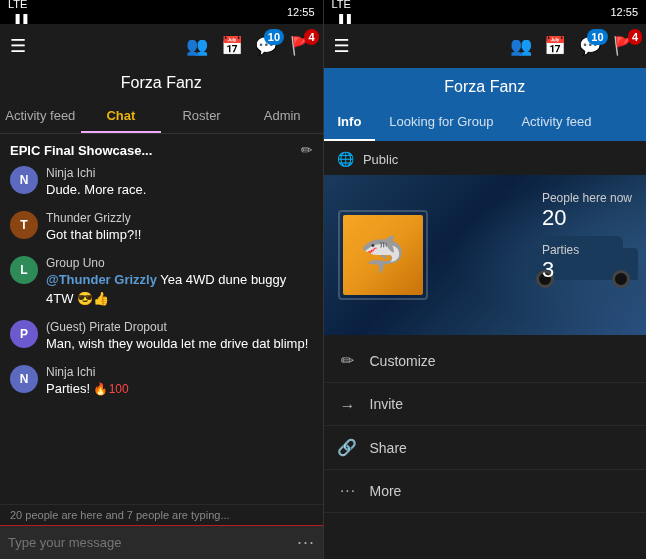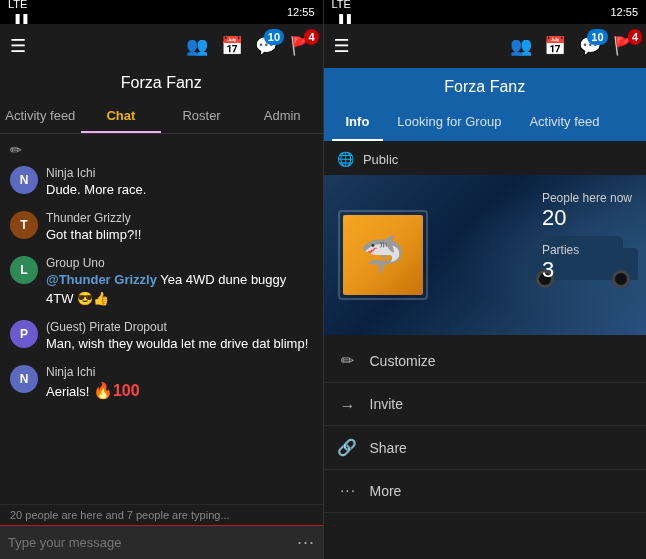--- a/index.html
+++ b/index.html
@@ -105,21 +105,21 @@
     .tab.active {
       color: #eab308;
       border-bottom: 2px solid #f0abfc;
       font-weight: 600;
     }
 
     
     .tabs-right {
       display: flex;
       background: #1461a8;
-      padding: 0 8px;
+      padding: 0 0;
     }
     .tab-right {
       padding: 10px 14px;
       color: rgba(255,255,255,0.8);
       font-size: 13px;
       cursor: pointer;
       white-space: nowrap;
     }
     .tab-right.active {
       color: #fff;
@@ -175,21 +175,21 @@
       font-size: 12px;
       margin-bottom: 1px;
     }
     .msg-sender span.username { color: #ccc; }
     .msg-text {
       color: #fff;
       font-size: 13px;
       line-height: 1.4;
     }
     .msg-text .mention { color: #5b9bd5; font-weight: 600; }
-    .msg-text .fire-text { color: #ff4444; font-weight: 700; font-size: 16px; }
+    .msg-text .fire-text { color: #ff4444; font-weight: 400; font-size: 12px; }
 
     .chat-footer-status {
       padding: 4px 10px;
       color: #888;
       font-size: 11px;
       border-top: 1px solid #2a2a2a;
     }
     .chat-input-bar {
       display: flex;
       align-items: center;
@@ -393,20 +393,21 @@
     </div>
     <div class="tab">
       <span>Roster</span>
     </div>
     <div class="tab">
       <span>Admin</span>
     </div>
   </div>
 
   <div class="chat-header">
+    <span class="chat-title">EPIC Final Showcase...</span>
     <span class="edit-icon">✏</span>
   </div>
 
   <div class="chat-messages">
 
     <div class="message">
       <div class="avatar" style="background:#5b6abf;">N</div>
       <div class="msg-content">
         <div class="msg-sender"><span class="username">Ninja Ichi</span></div>
         <div class="msg-text">
@@ -444,21 +445,21 @@
           <span>Man, wish they woulda let me drive dat blimp!</span>
         </div>
       </div>
     </div>
 
     <div class="message">
       <div class="avatar" style="background:#5b6abf;">N</div>
       <div class="msg-content">
         <div class="msg-sender"><span class="username">Ninja Ichi</span></div>
         <div class="msg-text">
-          <span>Aerials!</span>
+          <span>Parties!</span>
           <span class="fire-text"> 🔥100</span>
         </div>
       </div>
     </div>
 
   </div>
 
   <div class="chat-footer-status">
     <span>20 people are here and 7 people are typing...</span>
   </div>

